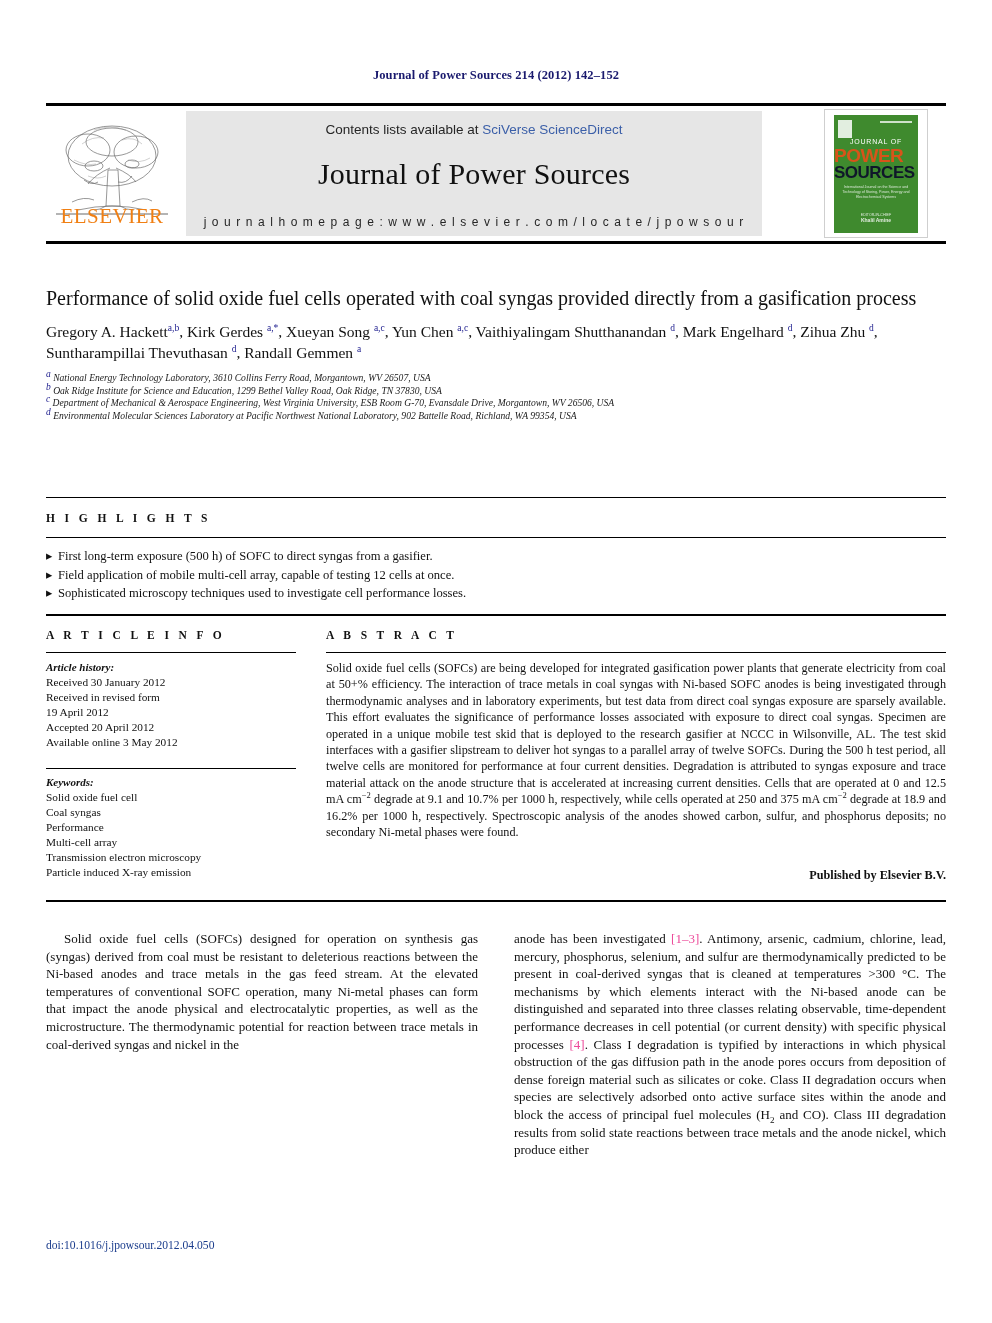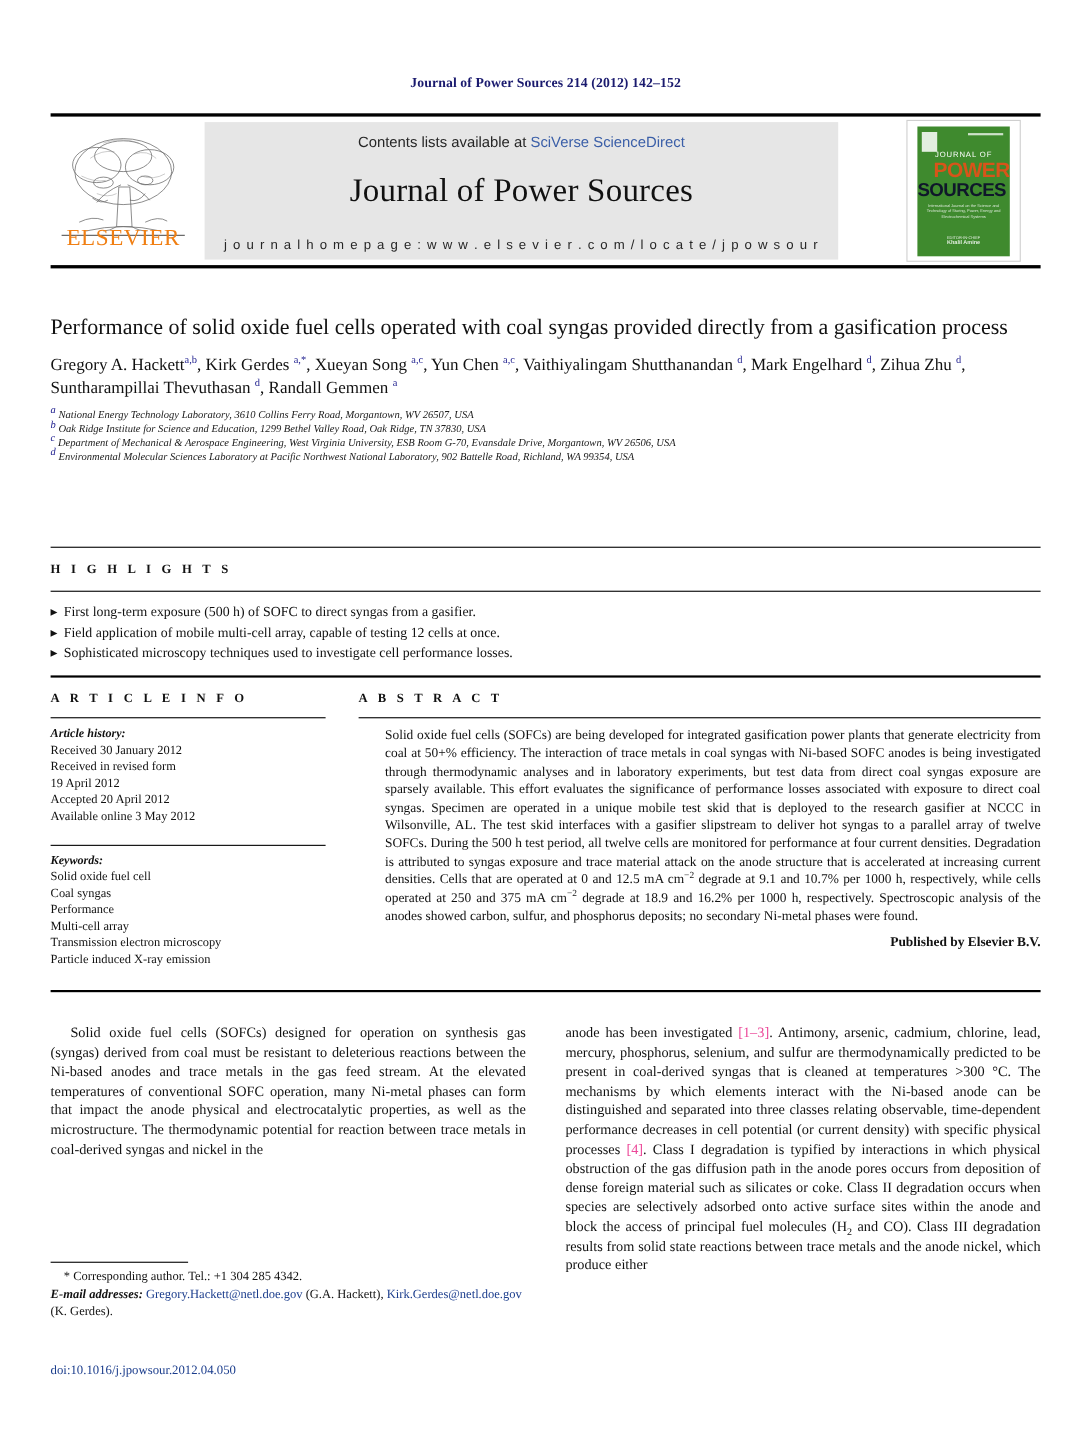--- a/index.html
+++ b/index.html
@@ -134,21 +134,21 @@
     left: 0; top: 23px; width: 84px;
     text-align: center;
     color: #ffffff;
     font-family: "Liberation Sans", sans-serif;
     font-size: 7px;
     letter-spacing: .8px;
   }
   .cover-power {
     position: absolute;
     left: 0; top: 31px; width: 84px;
-    text-align: right;
+    text-align: left;
     color: #d8541a;
     font-family: "Liberation Sans", sans-serif;
     font-weight: bold;
     font-size: 19px;
     letter-spacing: -.5px;
     line-height: 19px;
   }
   .cover-sources {
     position: absolute;
     left: 0; top: 49px; width: 84px;
@@ -309,24 +309,23 @@
     border-top: 1px solid #000;
     margin: 5px 0 6px 0;
     width: 250px;
   }
   .abstract-text {
     font-family: "Liberation Serif", serif;
     font-size: 12.2px;
     line-height: 16.4px;
     color: #111;
     text-align: justify;
-    margin-left: 24px;
   }
   .pub-line {
-    margin-top: 9px;
+    margin-top: 28px;
     text-align: right;
     font-family: "Liberation Serif", serif;
     font-weight: bold;
     font-size: 12.2px;
     color: #111;
   }
 
   
   .body-cols {
     position: absolute;
@@ -539,25 +538,18 @@
 
   <div class="body-cols">
     <div class="bcol left">
       <p class="body-p">Solid oxide fuel cells (SOFCs) designed for operation on synthesis gas (syngas) derived from coal must be resistant to deleterious reactions between the Ni-based anodes and trace metals in the gas feed stream. At the elevated temperatures of conventional SOFC operation, many Ni-metal phases can form that impact the anode physical and electrocatalytic properties, as well as the microstructure. The thermodynamic potential for reaction between trace metals in coal-derived syngas and nickel in the</p>
     </div>
     <div class="bcol right">
       <p class="body-p noindent">anode has been investigated <span class="ref-link">[1–3]</span>. Antimony, arsenic, cadmium, chlorine, lead, mercury, phosphorus, selenium, and sulfur are thermodynamically predicted to be present in coal-derived syngas that is cleaned at temperatures &gt;300 °C. The mechanisms by which elements interact with the Ni-based anode can be distinguished and separated into three classes relating observable, time-dependent performance decreases in cell potential (or current density) with specific physical processes <span class="ref-link">[4]</span>. Class I degradation is typified by interactions in which physical obstruction of the gas diffusion path in the anode pores occurs from deposition of dense foreign material such as silicates or coke. Class II degradation occurs when species are selectively adsorbed onto active surface sites within the anode and block the access of principal fuel molecules (H<sub>2</sub> and CO). Class III degradation results from solid state reactions between trace metals and the anode nickel, which produce either</p>
     </div>
   </div>
 
-  <div class="footnotes">
-    <div class="fn-rule"></div>
-    <div class="fn-line fn-indent">* Corresponding author. Tel.: +1 304 285 4342.</div>
-    <div class="fn-line">
-      <span class="fn-em">E-mail addresses:</span><span> <span class="email">Gregory.Hackett@netl.doe.gov</span> (G.A. Hackett), <span class="email">Kirk.Gerdes@netl.doe.gov</span> (K. Gerdes).</span>
-    </div>
-  </div>
 
   <div class="issn-block">
     <div class="doi-line">doi:10.1016/j.jpowsour.2012.04.050</div>
   </div>
 
 </div>
 
 </body></html>

